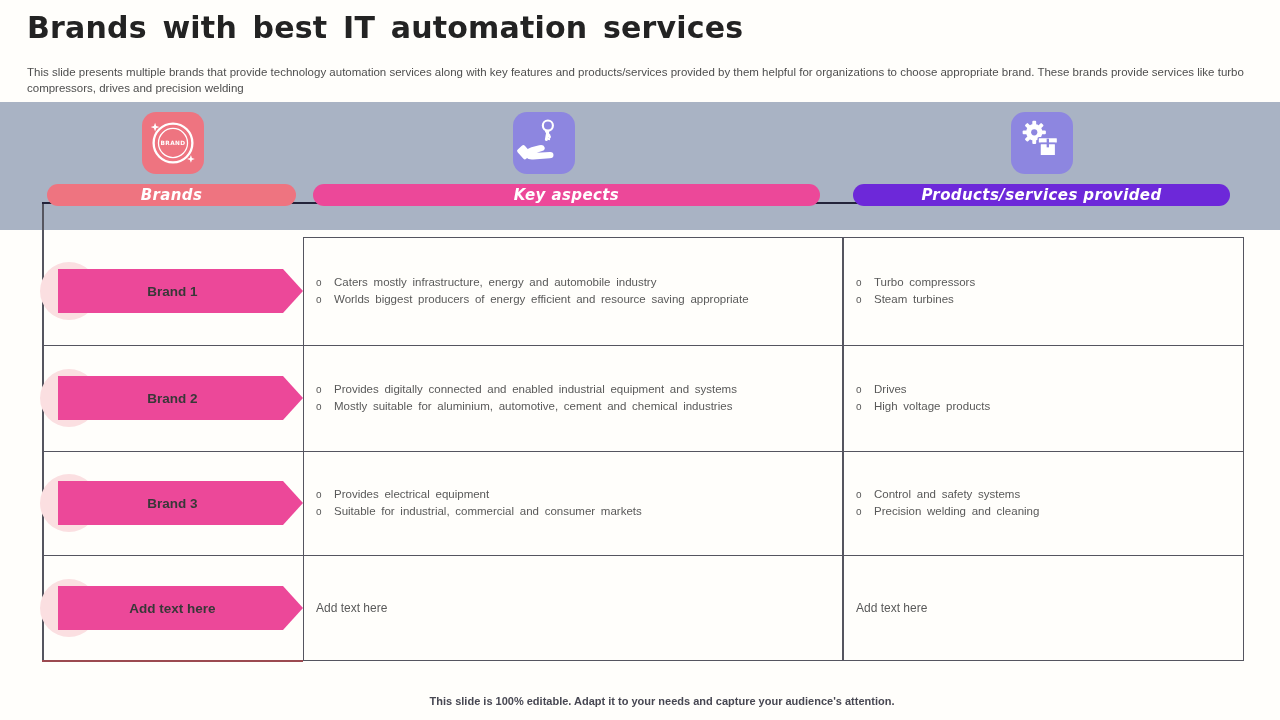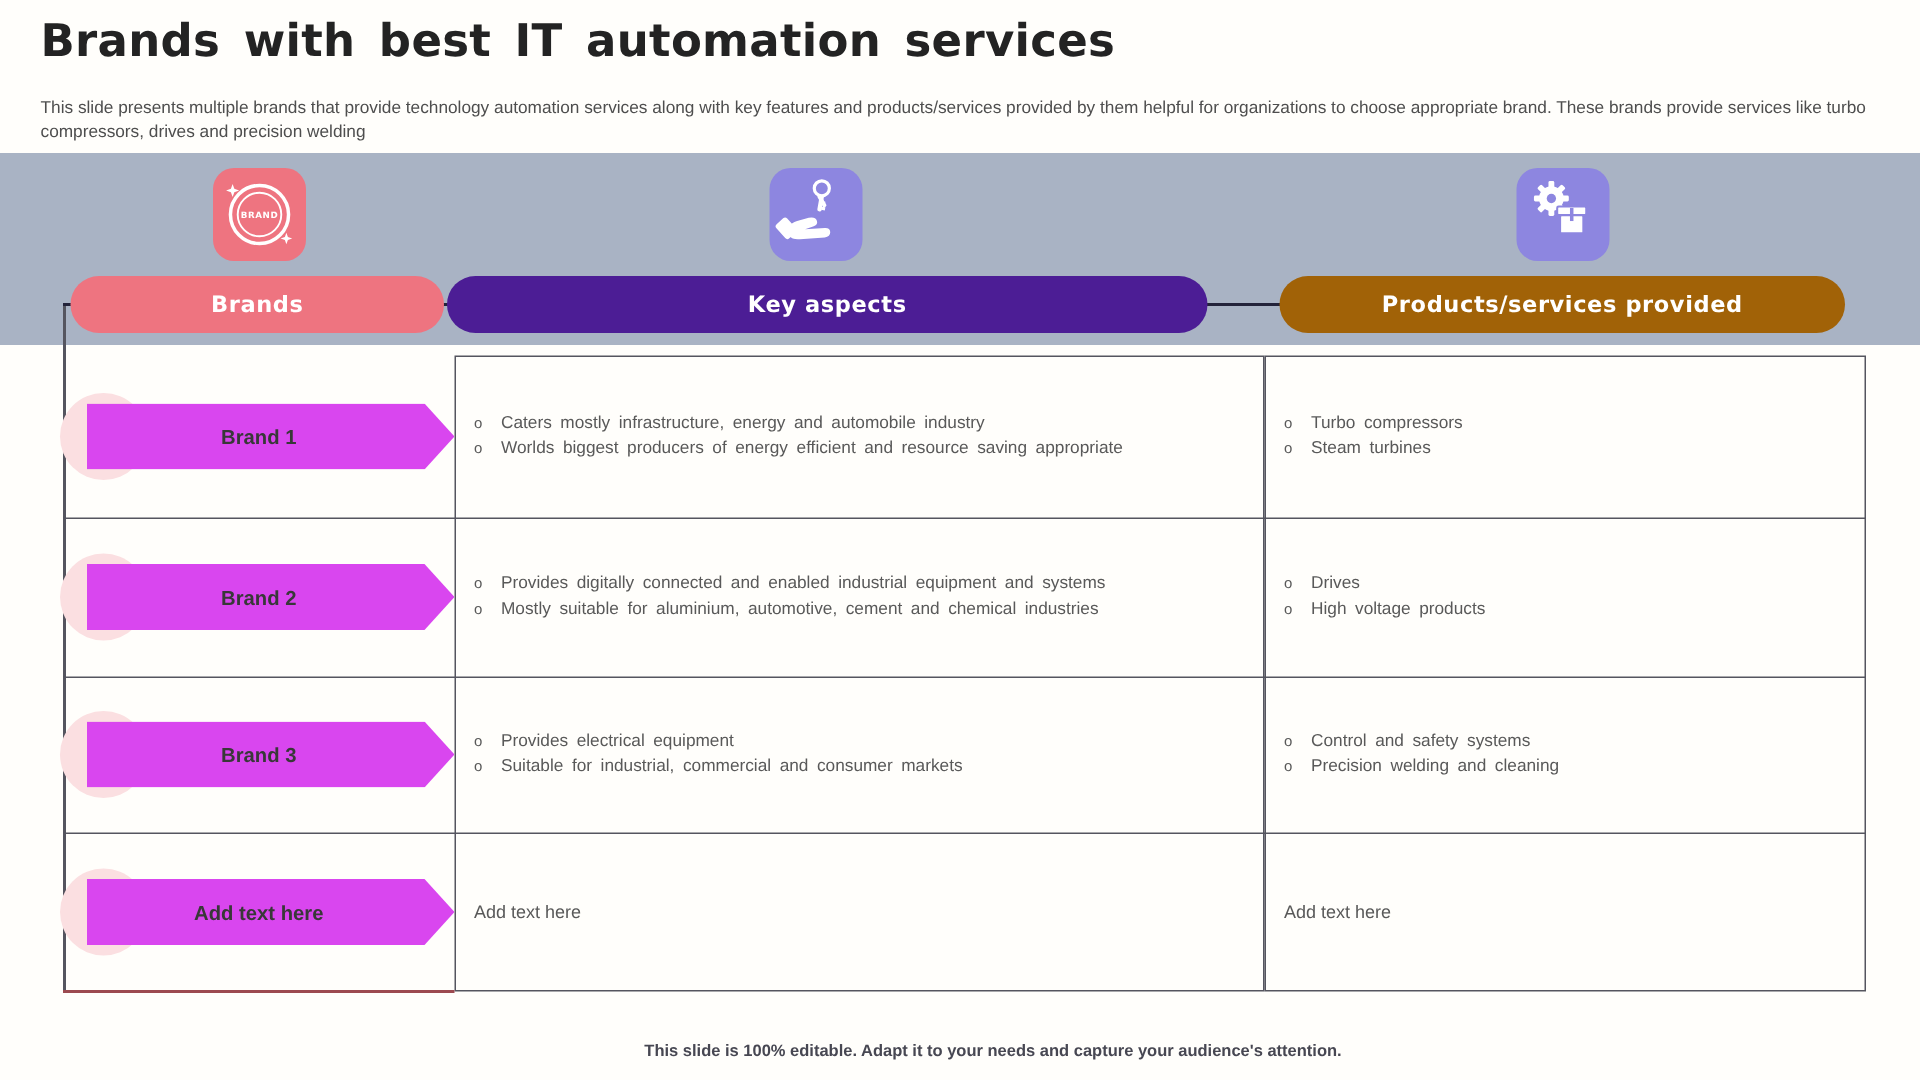--- a/index.html
+++ b/index.html
@@ -17,39 +17,39 @@
   
   .icon-tile{position:absolute;top:112px;width:62px;height:62px;border-radius:14px;z-index:2;}
   #tile1{left:142px;background:#ee7480;}
   #tile2{left:513px;background:#8d86e0;}
   #tile3{left:1011px;background:#8d86e0;}
   .icon-tile svg{position:absolute;left:0;top:0;}
 
   
   .connector{position:absolute;left:42px;top:202px;width:860px;height:2px;background:#23233a;z-index:1;}
   .vline{position:absolute;left:42px;top:203px;width:1.5px;height:459px;background:#55555f;z-index:0;}
-  .pill{position:absolute;top:184px;height:38px;border-radius:19px;z-index:2;display:flex;align-items:center;
+  .pill{position:absolute;top:184px;height:22px;border-radius:19px;z-index:2;display:flex;align-items:center;
         justify-content:center;color:#ffffff;font-weight:bold;font-size:15px;letter-spacing:.4px;
-        font-family:"DejaVu Sans",sans-serif;}
+        font-family:"DejaVu Sans",sans-serif;font-style:italic;}
   #pill1{left:47px;width:249px;background:#ee7480;}
-  #pill2{left:298px;width:507px;background:#4c1d95;}
-  #pill3{left:853px;width:377px;background:#a16207;}
+  #pill2{left:313px;width:507px;background:#ec4899;}
+  #pill3{left:853px;width:377px;background:#6d28d9;}
 
   
   .box{position:absolute;top:237px;height:424px;border:1px solid #55555f;box-sizing:border-box;z-index:0;}
   #box-key{left:303px;width:540px;}
   #box-prod{left:843px;width:401px;}
   .rowline{position:absolute;left:42px;width:1202px;height:1px;background:#55555f;z-index:0;}
   #rl1{top:345px;} #rl2{top:451px;} #rl3{top:555px;}
   .bottom-left-line{position:absolute;left:42px;top:660px;width:261px;height:1.5px;background:#9c4a50;z-index:0;}
 
   
   .brand-label{position:absolute;left:40px;width:263px;height:58px;z-index:2;}
   .brand-label .bump{position:absolute;left:0;top:0;width:58px;height:58px;border-radius:50%;background:#fbdfe1;}
-  .brand-label .body{position:absolute;left:18px;top:7px;right:0;bottom:7px;background:#d946ef;
+  .brand-label .body{position:absolute;left:18px;top:7px;right:0;bottom:7px;background:#ec4899;
         clip-path:polygon(0 0,calc(100% - 20px) 0,100% 50%,calc(100% - 20px) 100%,0 100%);
         display:flex;align-items:center;justify-content:center;}
   .brand-label .body span{font-weight:bold;font-size:13.5px;color:#383838;transform:translateX(-8px);}
   #bl1{top:262px;} #bl2{top:369px;text-decoration:underline;} #bl3{top:474px;} #bl4{top:579px;}
 
   
   .cell{position:absolute;display:flex;flex-direction:column;justify-content:center;color:#595959;
         font-size:11.5px;line-height:1.5;z-index:1;}
   .cell.key{left:316px;width:515px;}
   .cell.prod{left:856px;width:378px;}

